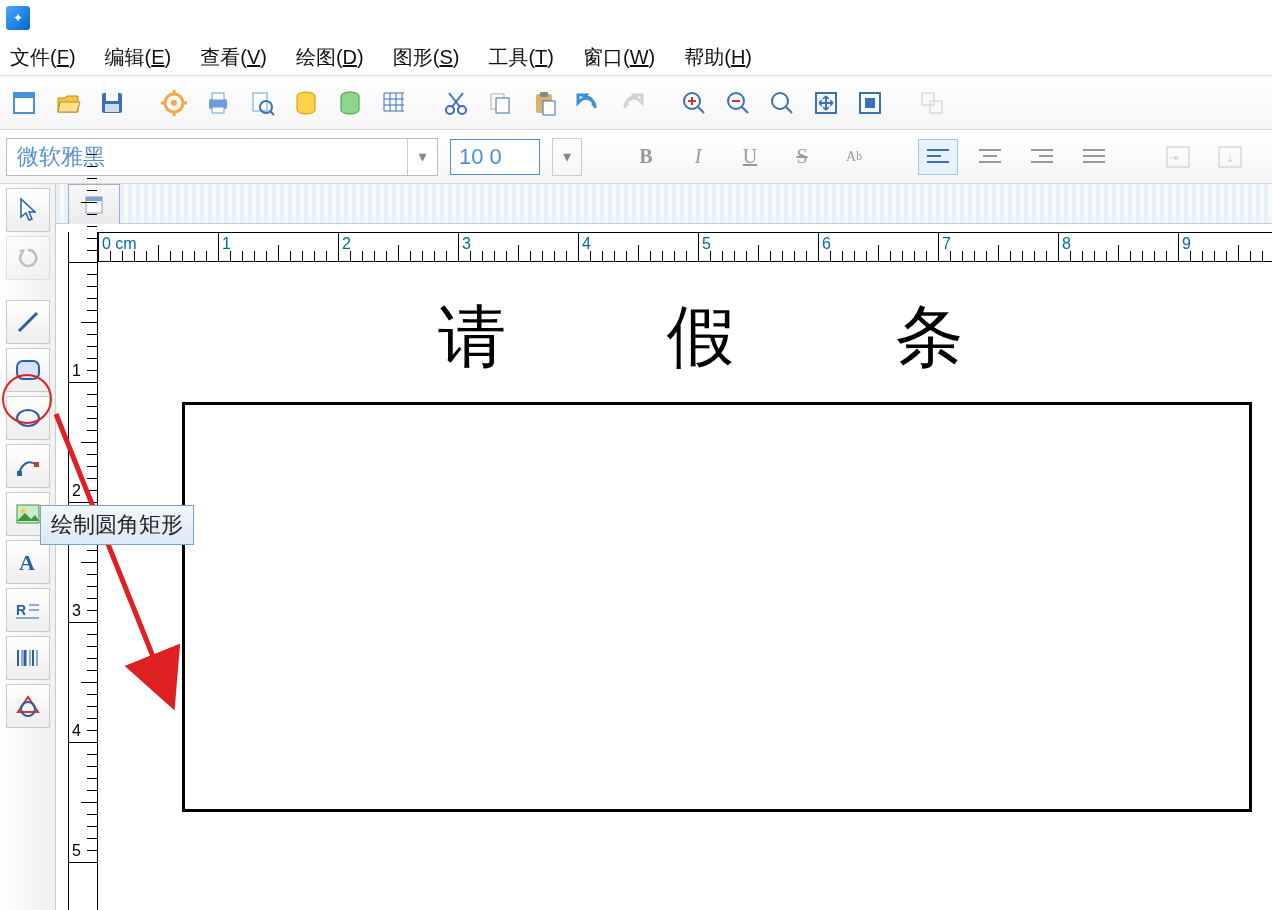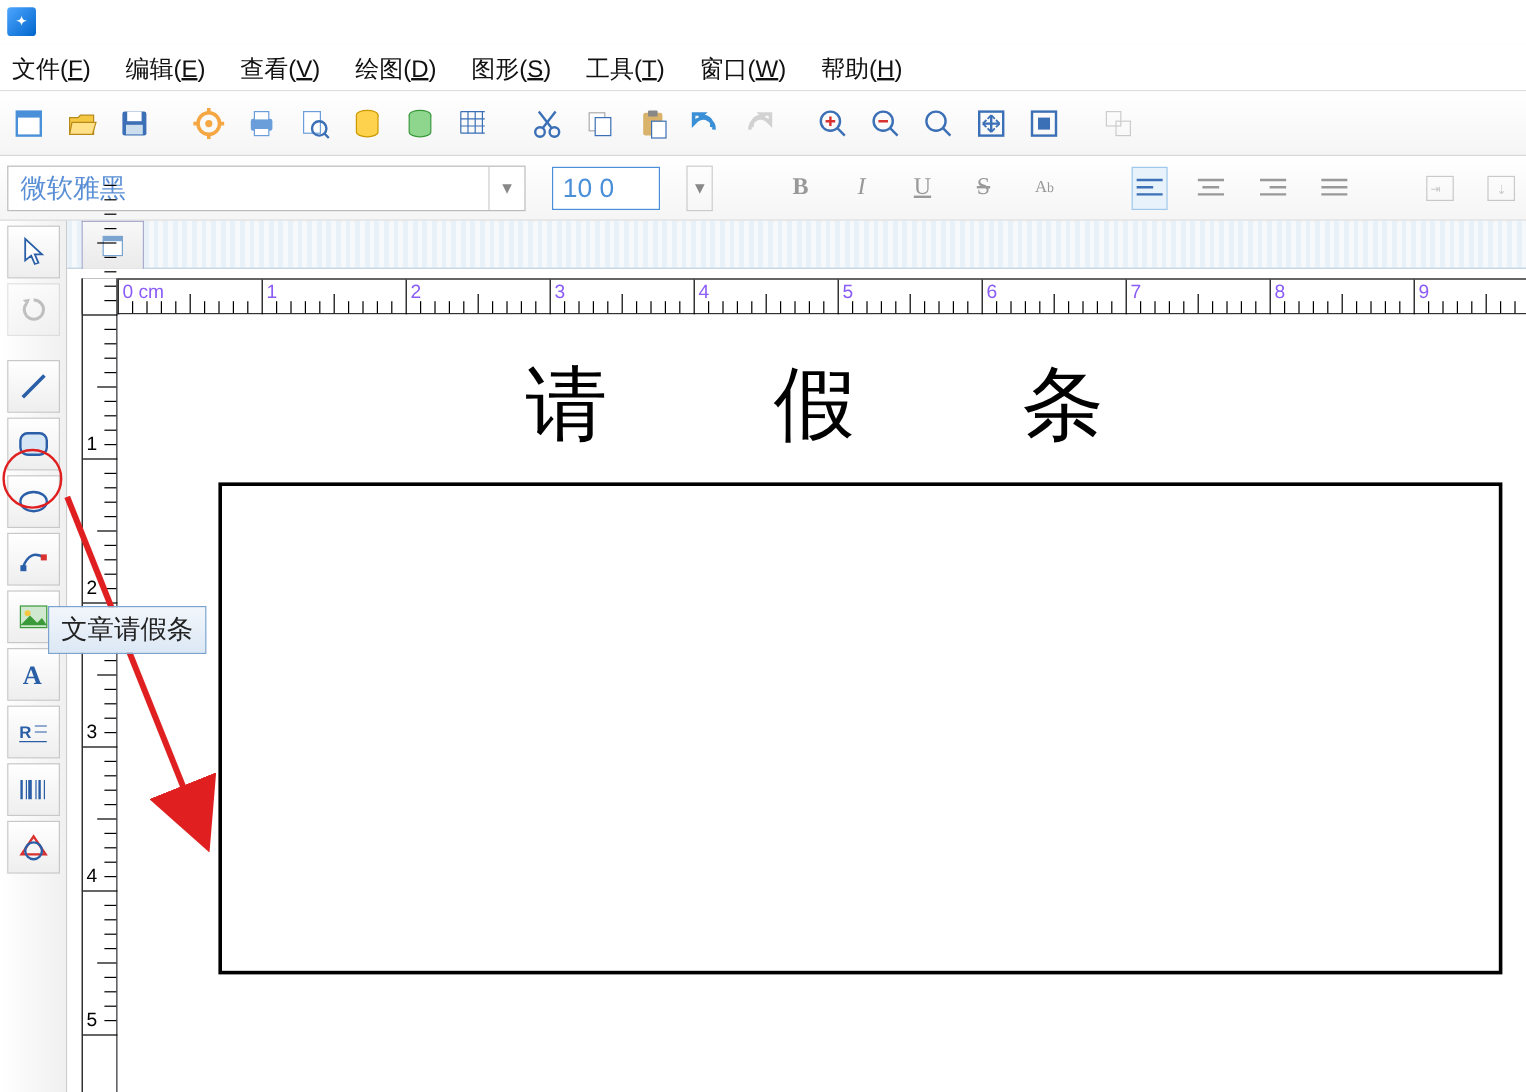--- a/index.html
+++ b/index.html
@@ -14,21 +14,21 @@
 .menu-bar { display: flex; height: 40px; background: #fff; border-bottom: 1px solid #ddd; align-items: flex-end; padding: 0 4px; gap: 17px; }
 .menu-item { font-size: 20px; color: #111; padding: 4px 6px; cursor: default; }
 .menu-item u { text-decoration: underline; }
 
 
 .toolbar { display: flex; align-items: center; height: 54px; background: linear-gradient(#fff,#f5f5f5); border-bottom: 1px solid #d8d8d8; padding: 0 6px; gap: 8px; }
 .tb-sep { width: 10px; }
 .tb-btn { width: 36px; height: 36px; display: flex; align-items: center; justify-content: center; border-radius: 3px; }
 .tb-btn svg { display:block; }
 
-.toolbar2 { display: flex; align-items: center; height: 54px; background: linear-gradient(#fff,#f5f5f5); border-bottom: 1px solid #d8d8d8; padding: 0 6px; gap: 22px; }
+.toolbar2 { display: flex; align-items: center; height: 54px; background: linear-gradient(#fff,#f5f5f5); border-bottom: 1px solid #d8d8d8; padding: 0 6px; gap: 12px; }
 .font-select { display:flex; align-items:center; border:1px solid #bbb; height:38px; background:#fff; }
 .font-name { width: 400px; padding: 0 10px; font-size: 22px; color: #5a8fd6; }
 .dd-arrow { width: 30px; height: 36px; border-left:1px solid #ccc; display:flex;align-items:center;justify-content:center; color:#888; }
 .size-input { width: 90px; height:36px; border:1px solid #4a90d9; font-size:22px; color:#4a90d9; padding:0 8px; background:#fff; }
 .fmt-btn { width: 40px; height: 36px; display:flex;align-items:center;justify-content:center; font-size:20px; color:#999; font-family: Georgia, serif; }
 .align-btn { width: 40px; height:36px; display:flex;align-items:center;justify-content:center; border:1px solid transparent; }
 .align-btn.active { background:#e8f2fb; border-color:#a0c8ec; }
 
 
 .workspace { display: flex; height: calc(910px - 36px - 40px - 54px - 54px); }
@@ -41,32 +41,32 @@
 
 .canvas-area { flex:1; background:#fff; position:relative; }
 .doc-tab { position:absolute; left:12px; top:0; height:40px; display:flex; align-items:center; gap:8px; background:linear-gradient(#f8f8f8,#eaeaea); border:1px solid #aac; border-bottom:none; padding:0 16px; font-size:20px; }
 .doc-tab .doc-icon { width:18px; height:18px; }
 .tab-strip { position:absolute; left:0; right:0; top:0; height:40px; border-bottom:1px solid #bcd; background:repeating-linear-gradient(90deg,#e8f0f8 0 4px,#f5f9fc 4px 8px); }
 
 .ruler-h { position:absolute; left:42px; right:0; top:48px; height:30px; border-top:1px solid #000; border-bottom:1px solid #000; background:#fff; }
 .ruler-h .tick-major { position:absolute; top:0; width:1px; height:30px; background:#000; }
 .ruler-h .tick-minor { position:absolute; bottom:0; width:1px; height:10px; background:#000; }
 .ruler-h .tick-mid   { position:absolute; bottom:0; width:1px; height:16px; background:#000; }
-.ruler-h .lbl { position:absolute; top:2px; font-size:16px; color:#8b5cf6; }
+.ruler-h .lbl { position:absolute; top:2px; font-size:16px; color:#0369a1; }
 
 .ruler-v { position:absolute; left:12px; top:48px; bottom:0; width:30px; border-left:1px solid #000; border-right:1px solid #000; background:#fff; }
 .ruler-v .tick-major { position:absolute; left:0; height:1px; width:30px; background:#000; }
 .ruler-v .tick-minor { position:absolute; right:0; height:1px; width:10px; background:#000; }
 .ruler-v .tick-mid   { position:absolute; right:0; height:1px; width:16px; background:#000; }
 .ruler-v .lbl { position:absolute; left:3px; font-size:16px; color:#000; }
 
 .ruler-corner { position:absolute; left:12px; top:48px; width:30px; height:30px; background:#fff; border:1px solid #000; }
 .blue-guide { position:absolute; left:42px; top:48px; width:2px; bottom:0; background:#2050ff; opacity:.8; }
 
-.page { position:absolute; left:42px; top:78px; right:0; bottom:0; background:#fff; }
+.page { position:absolute; left:42px; top:78px; right:0; bottom:0; background:#fff;font-family:Liberation Mono, monospace; }
 .title-large { position:absolute; left:340px; top:30px; font-size:68px; letter-spacing: 60px; font-weight:400; color:#000; white-space:nowrap; }
 .rect-shape { position:absolute; left:84px; top:140px; width:1070px; height:410px; border:3px solid #000; }
 
 .tooltip { position:absolute; left:40px; top:505px; background:linear-gradient(#f2f6fb,#dbe8f5); border:1px solid #7aa4cf; padding:4px 10px; font-size:22px; color:#222; z-index:5; }
 </style>
 </head>
 <body>
 
 <div class="title-bar">
   <div class="app-icon">✦</div>
@@ -584,13 +584,13 @@
       <defs>
           <marker id="ah" markerWidth="12" markerHeight="12" refX="2" refY="6" orient="auto">
             <path d="M0 0 L12 6 L0 12 Z" fill="#e02020"></path>
           </marker>
         </defs>
       <line x1="10" y1="20" x2="110" y2="270" stroke="#e02020" stroke-width="5" marker-end="url(#ah)"></line>
     </svg>
   </div>
 </div>
 
-<div class="tooltip">文章请假条</div>
+<div class="tooltip">绘制圆角矩形</div>
 
 </body></html>

